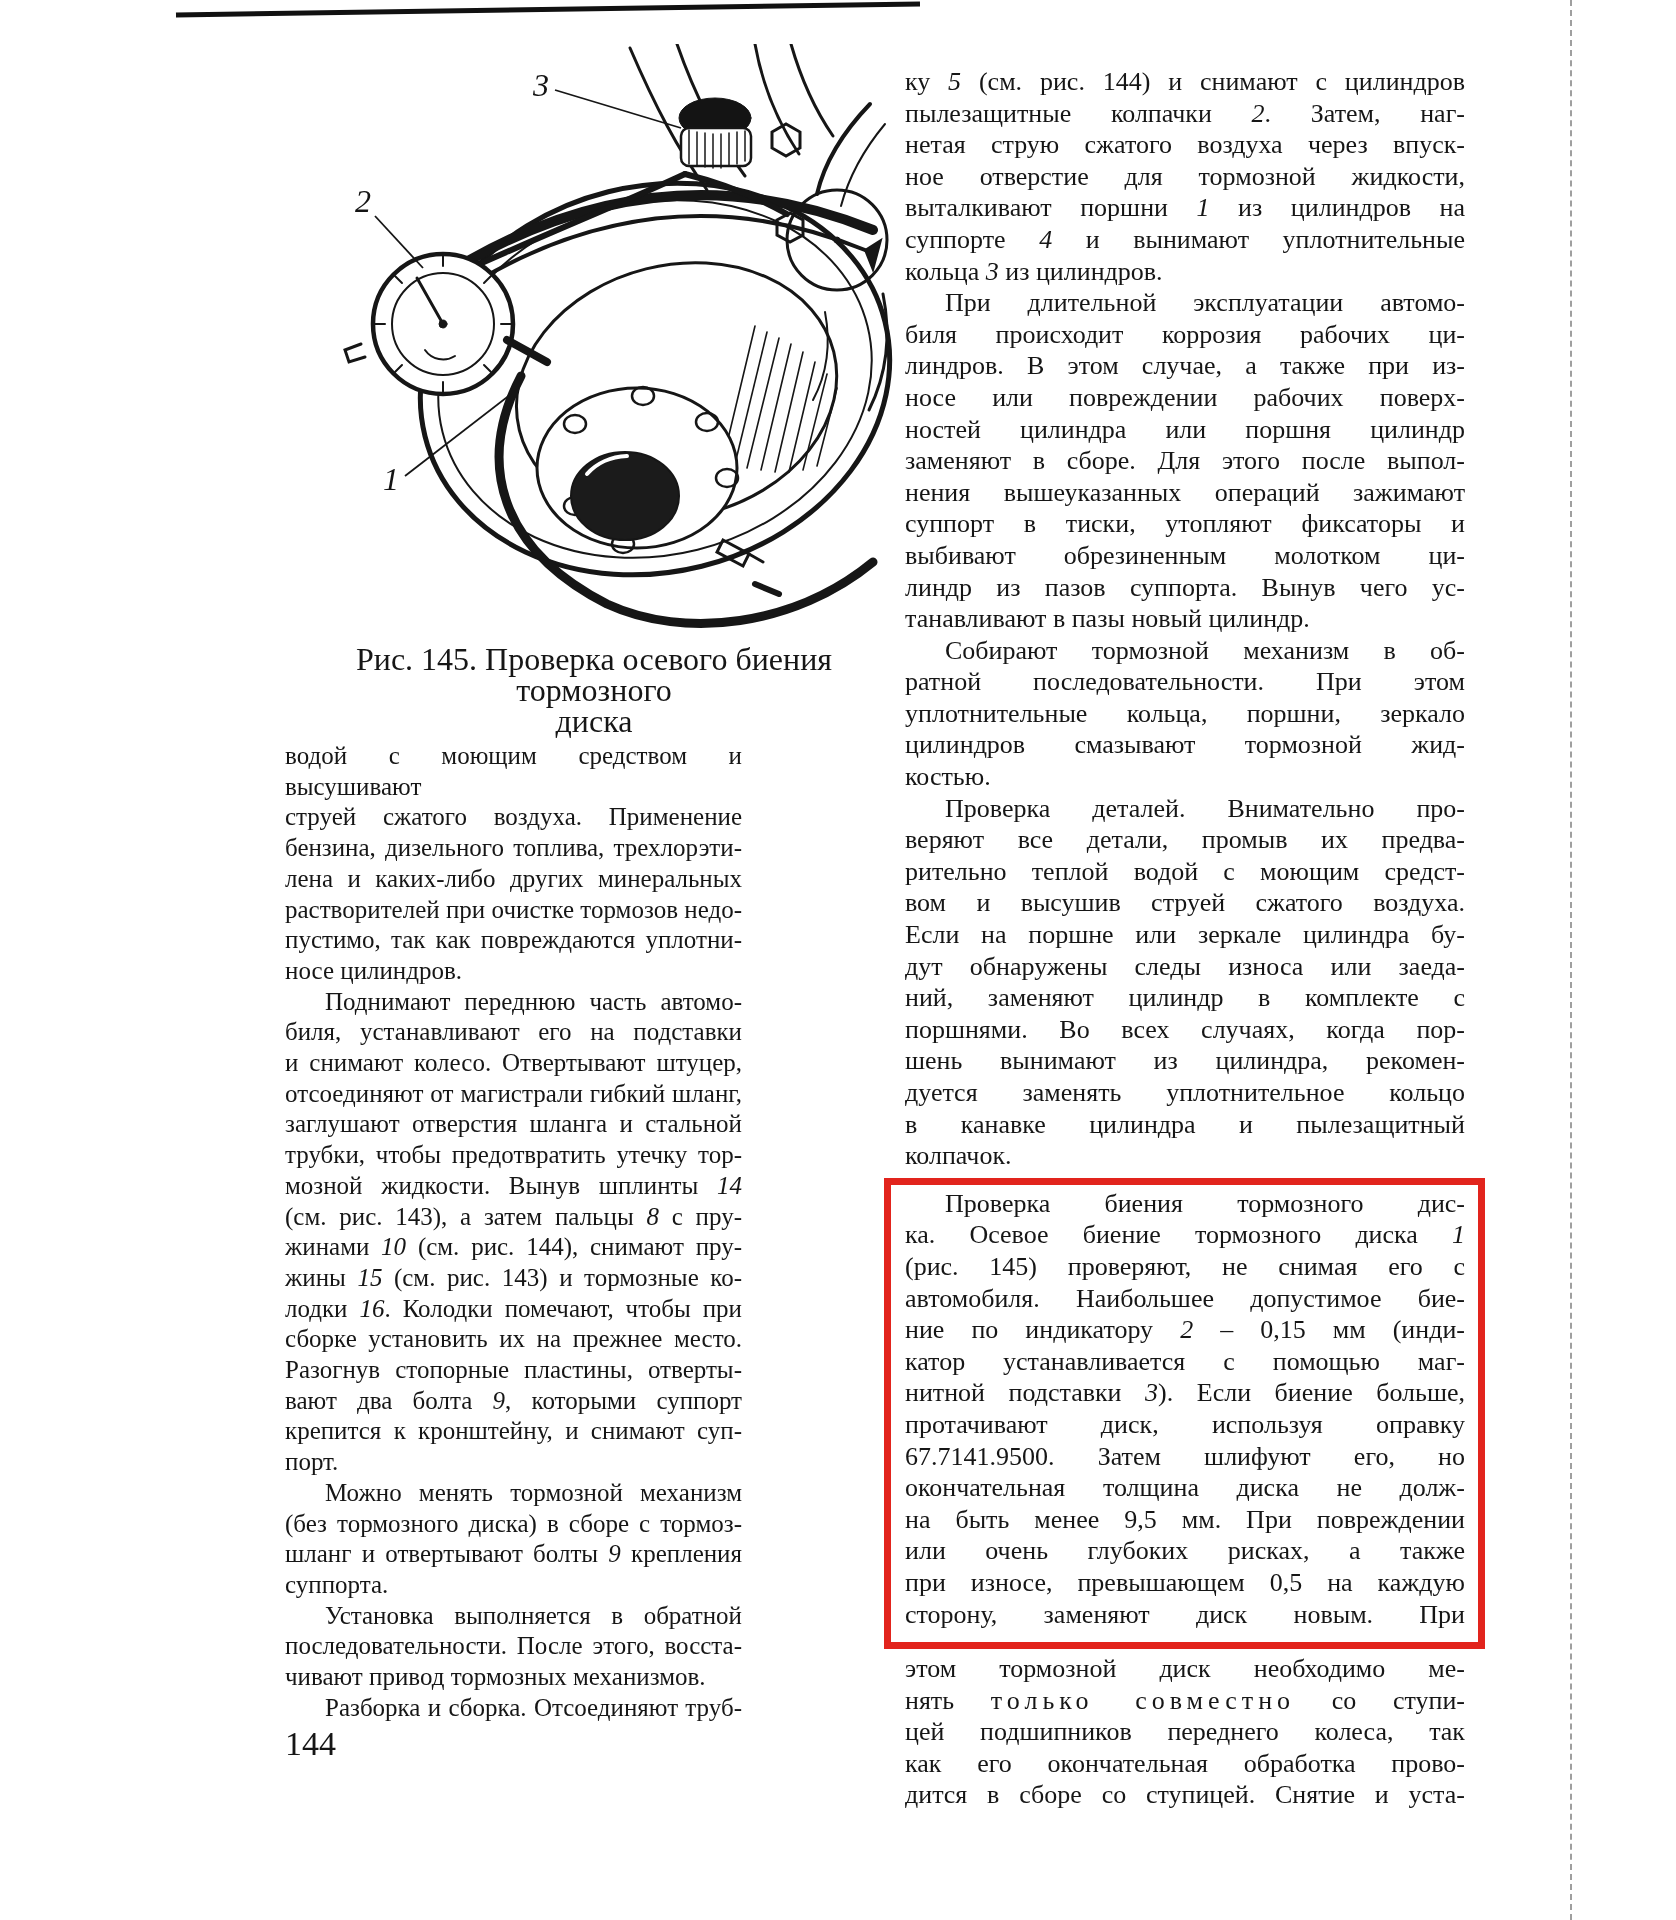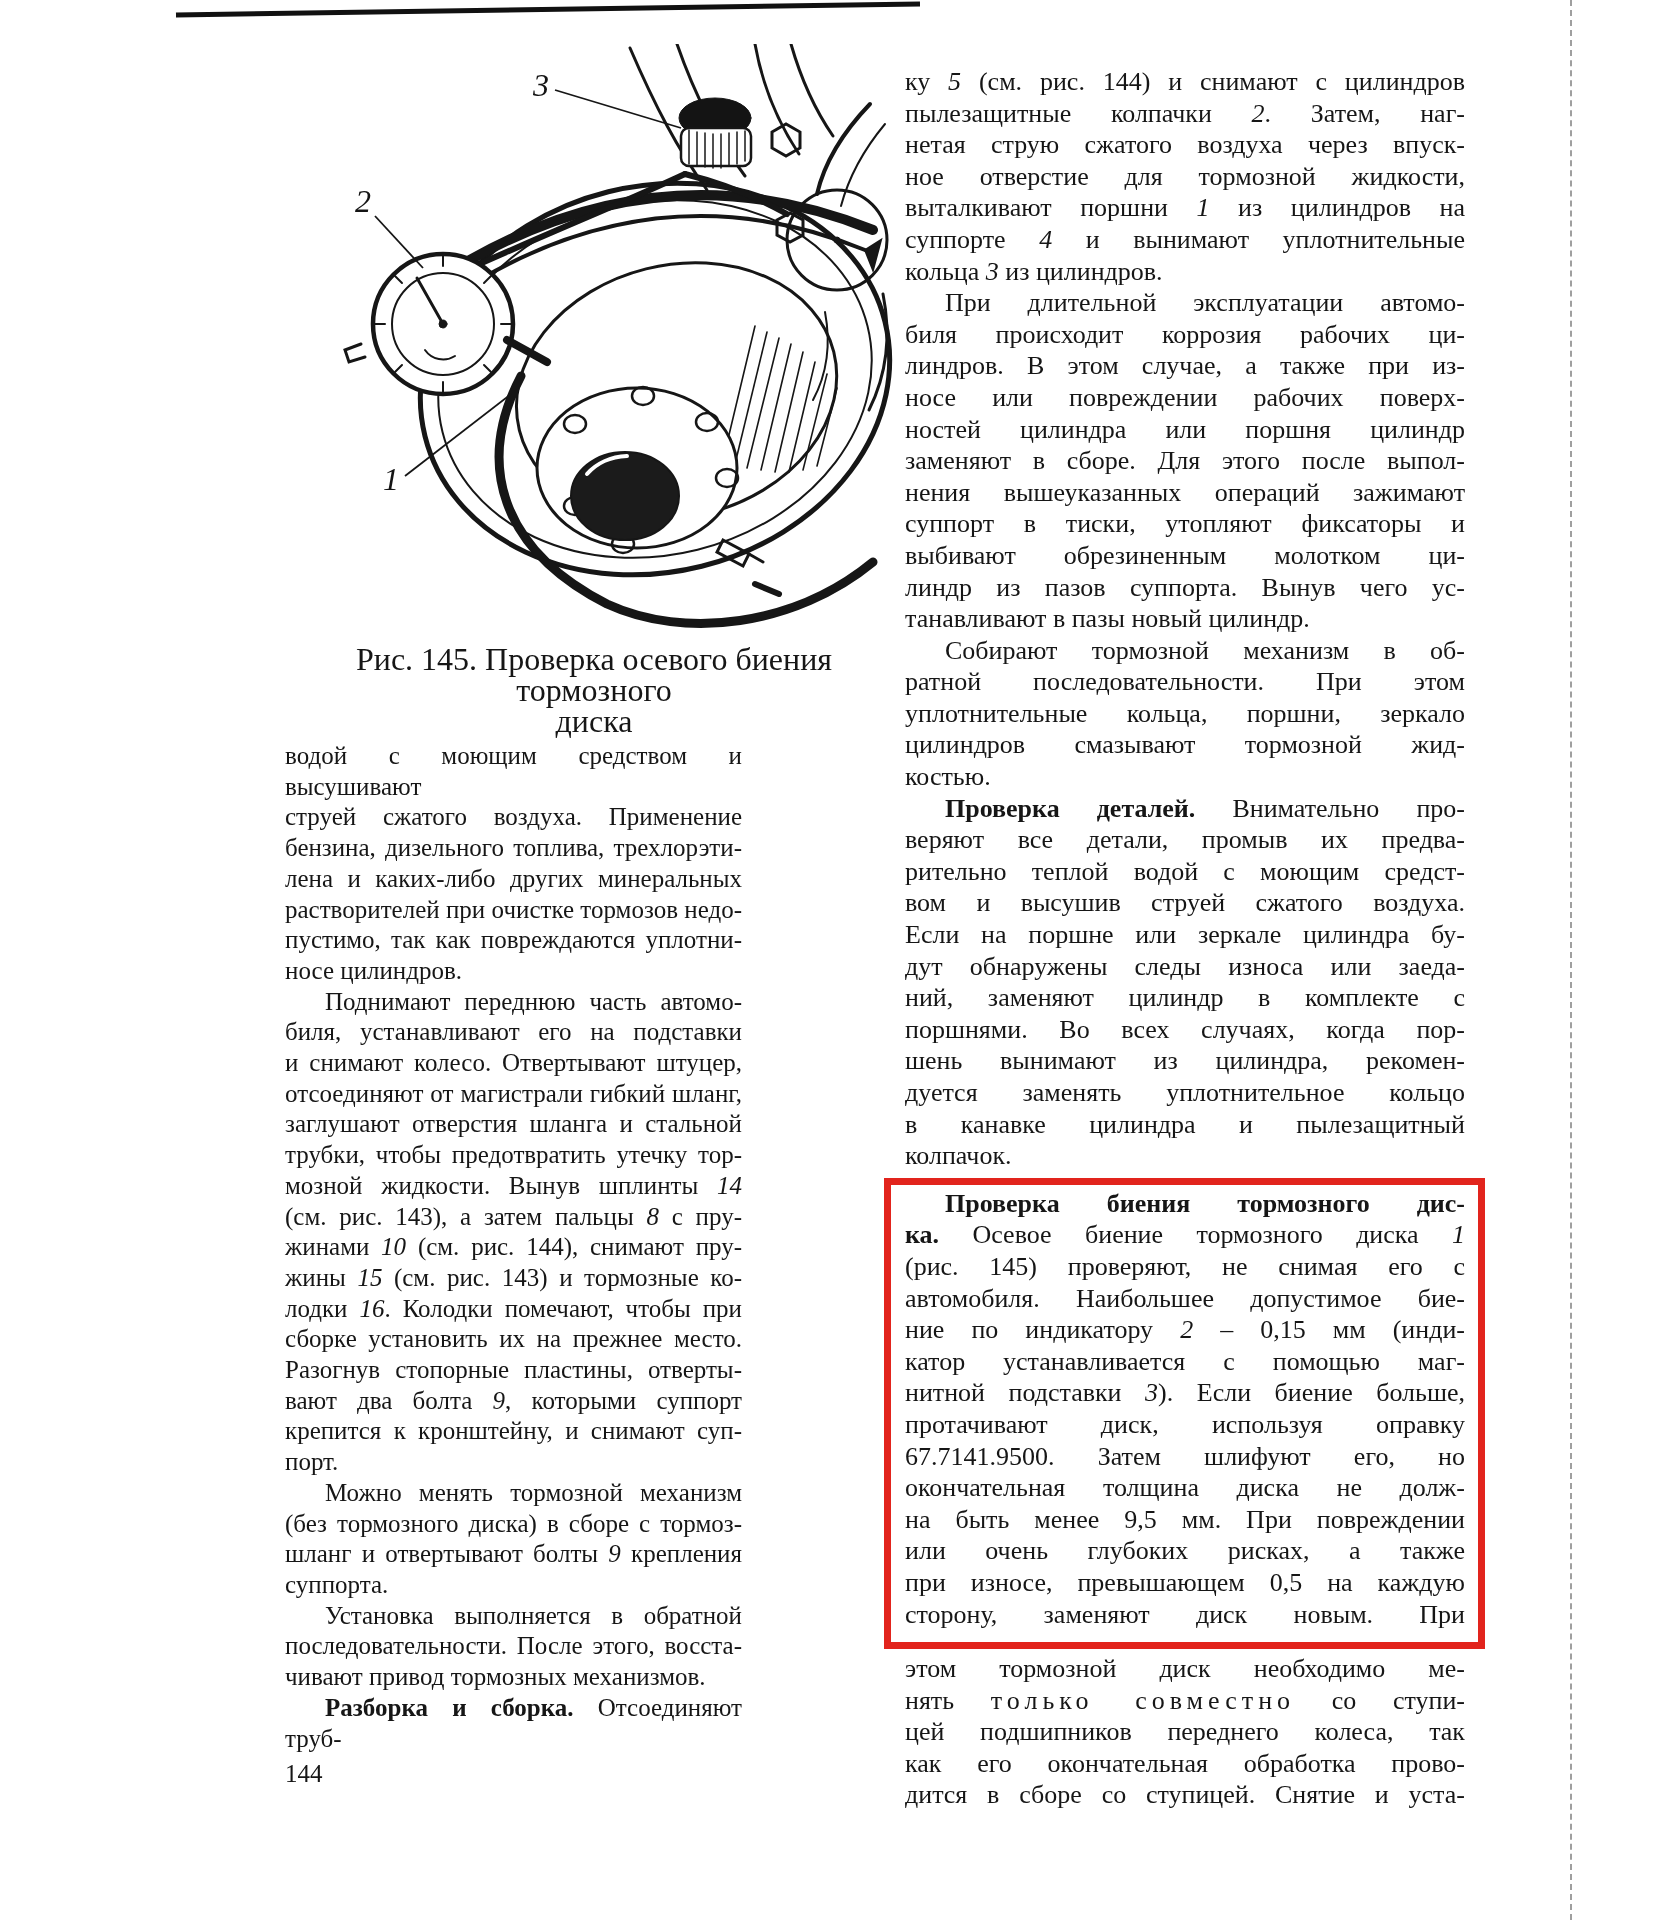--- a/index.html
+++ b/index.html
@@ -12,26 +12,26 @@
     border-left:2px dashed #8f8f8f;opacity:.85;}
   .figure{position:absolute;left:325px;top:44px;}
   .caption{position:absolute;left:283px;top:644px;width:622px;
     text-align:center;font-size:32px;line-height:31px;}
   .col{position:absolute;}
   .col-left{left:285px;top:741px;width:457px;font-size:25px;line-height:30.7px;}
   .col-right{left:905px;top:66px;width:560px;font-size:26px;line-height:31.6px;}
   .line{text-align:justify;text-align-last:justify;}
   .line.end{text-align-last:left;}
   .line.ind{text-indent:40px;}
-  .b{font-weight:700;}
+  .b{font-weight:400;}
   .i{font-style:italic;}
   .sp{letter-spacing:5px;}
   .redbox{border:7px solid var(--hl,#e2241d);
     margin:6px -20px 4px -21px;padding:3px 13px 12px 14px;}
-  .pagenum{margin-top:5px;font-size:25px;}
+  .pagenum{margin-top:5px;font-size:34px;}
 </style>
 </head>
 <body>
 
 <div class="page">
 
   <svg class="toprule" width="760" height="22">
     <line x1="8" y1="15" x2="752" y2="4" stroke="#111" stroke-width="5"></line>
   </svg>
 

